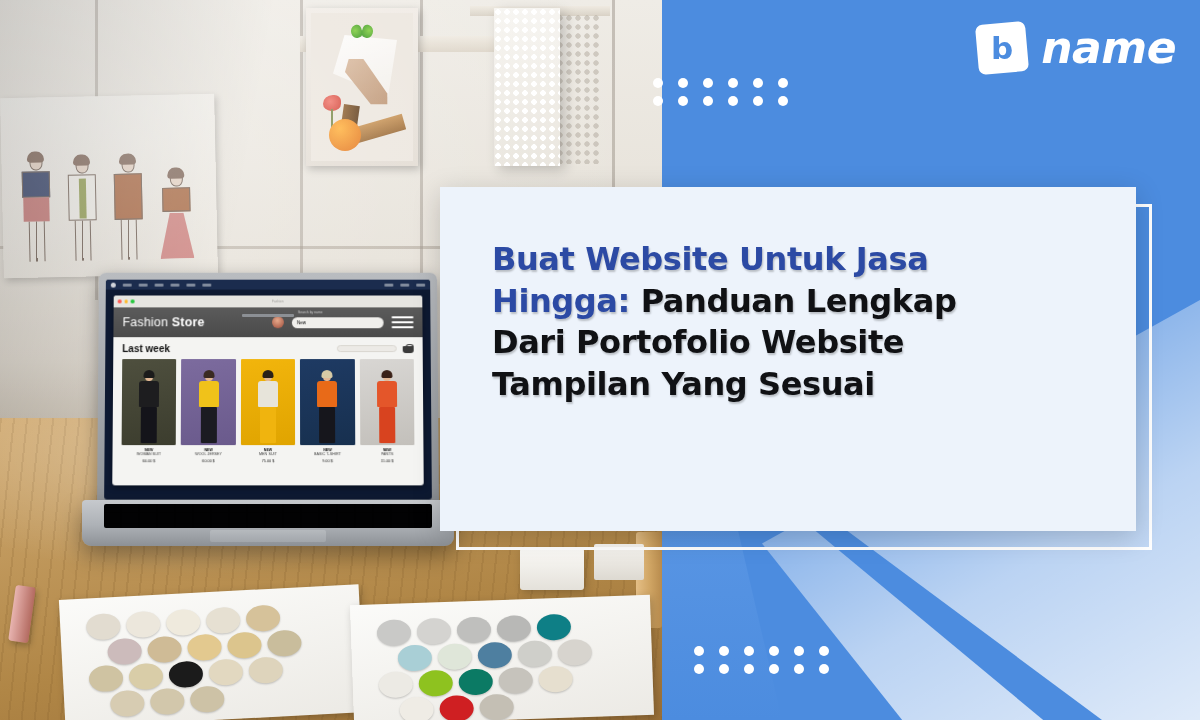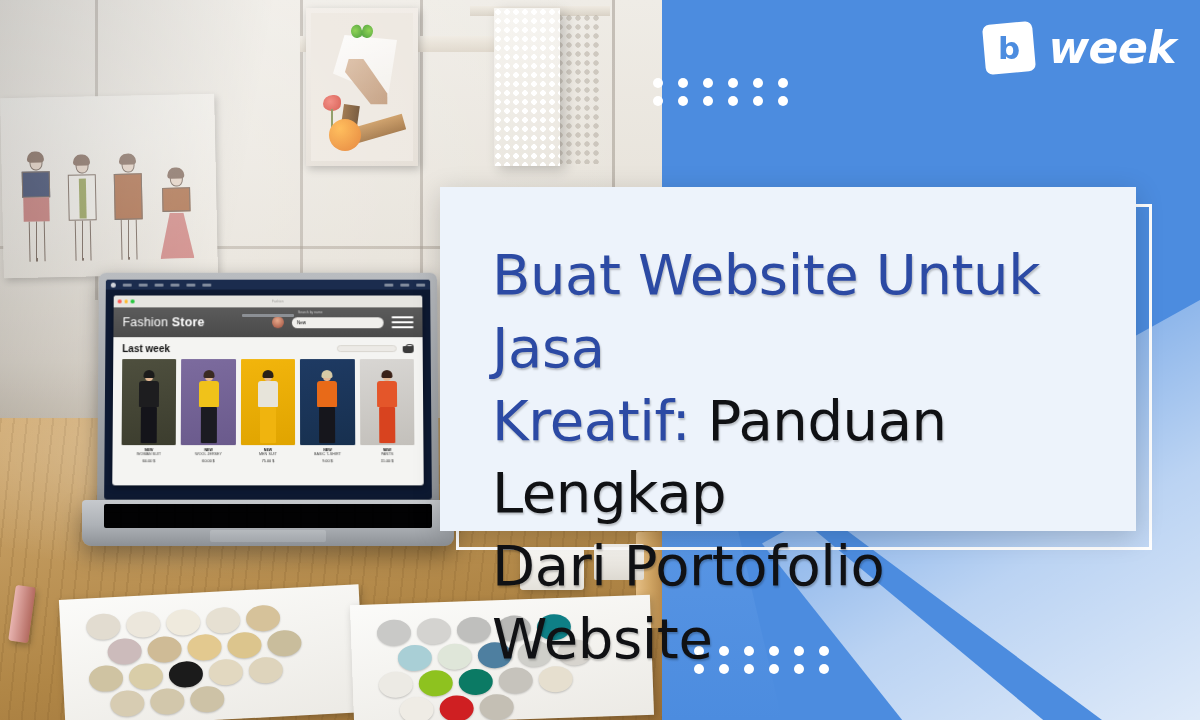--- a/index.html
+++ b/index.html
@@ -223,21 +223,21 @@
                     transform:rotate(5deg); font-family:"DejaVu Sans", sans-serif; }
   .logo-word { font-size:44px; font-weight:700; color:#fff; font-style:italic;
                letter-spacing:-.5px; font-family:"DejaVu Sans", sans-serif; }
 
   
   .card-frame { position:absolute; left:456px; top:204px; width:696px; height:346px;
                 border:3px solid #ffffff; }
   .card { position:absolute; left:440px; top:187px; width:696px; height:344px;
           background:#edf3fb; box-shadow:0 6px 26px rgba(0,0,0,.18);
           padding:52px 46px 0 52px; }
-  .headline { font-size:56px; line-height:1.30; font-weight:400; color:#101114;
+  .headline { font-size:32px; line-height:1.30; font-weight:700; color:#101114;
               letter-spacing:-.4px; text-shadow:1px 2px 2px rgba(0,0,0,.22);
               font-family:"DejaVu Sans", sans-serif; }
   .headline .accent { color:#2c4aa4; }
 </style>
 </head>
 <body>
 
 <div id="stage">
 
   <div class="photo">
@@ -514,25 +514,26 @@
       <span></span>
       <span></span>
       <span></span>
       <span></span>
   </div>
 
   <div class="logo">
     <div class="logo-mark">
       <span>b</span>
     </div>
-    <div class="logo-word">week</div>
+    <div class="logo-word">name</div>
   </div>
 
   <div class="card-frame"></div>
   <div class="card">
     <div class="headline">
       <span class="accent">Buat Website Untuk Jasa</span><br>
-      <span class="accent">Kreatif:</span><span> Panduan Lengkap</span><br>
+      <span class="accent">Hingga:</span><span> Panduan Lengkap</span><br>
       <span>Dari Portofolio Website</span><br>
+      <span>Tampilan Yang Sesuai</span>
     </div>
   </div>
 
 </div>
 
 </body></html>

